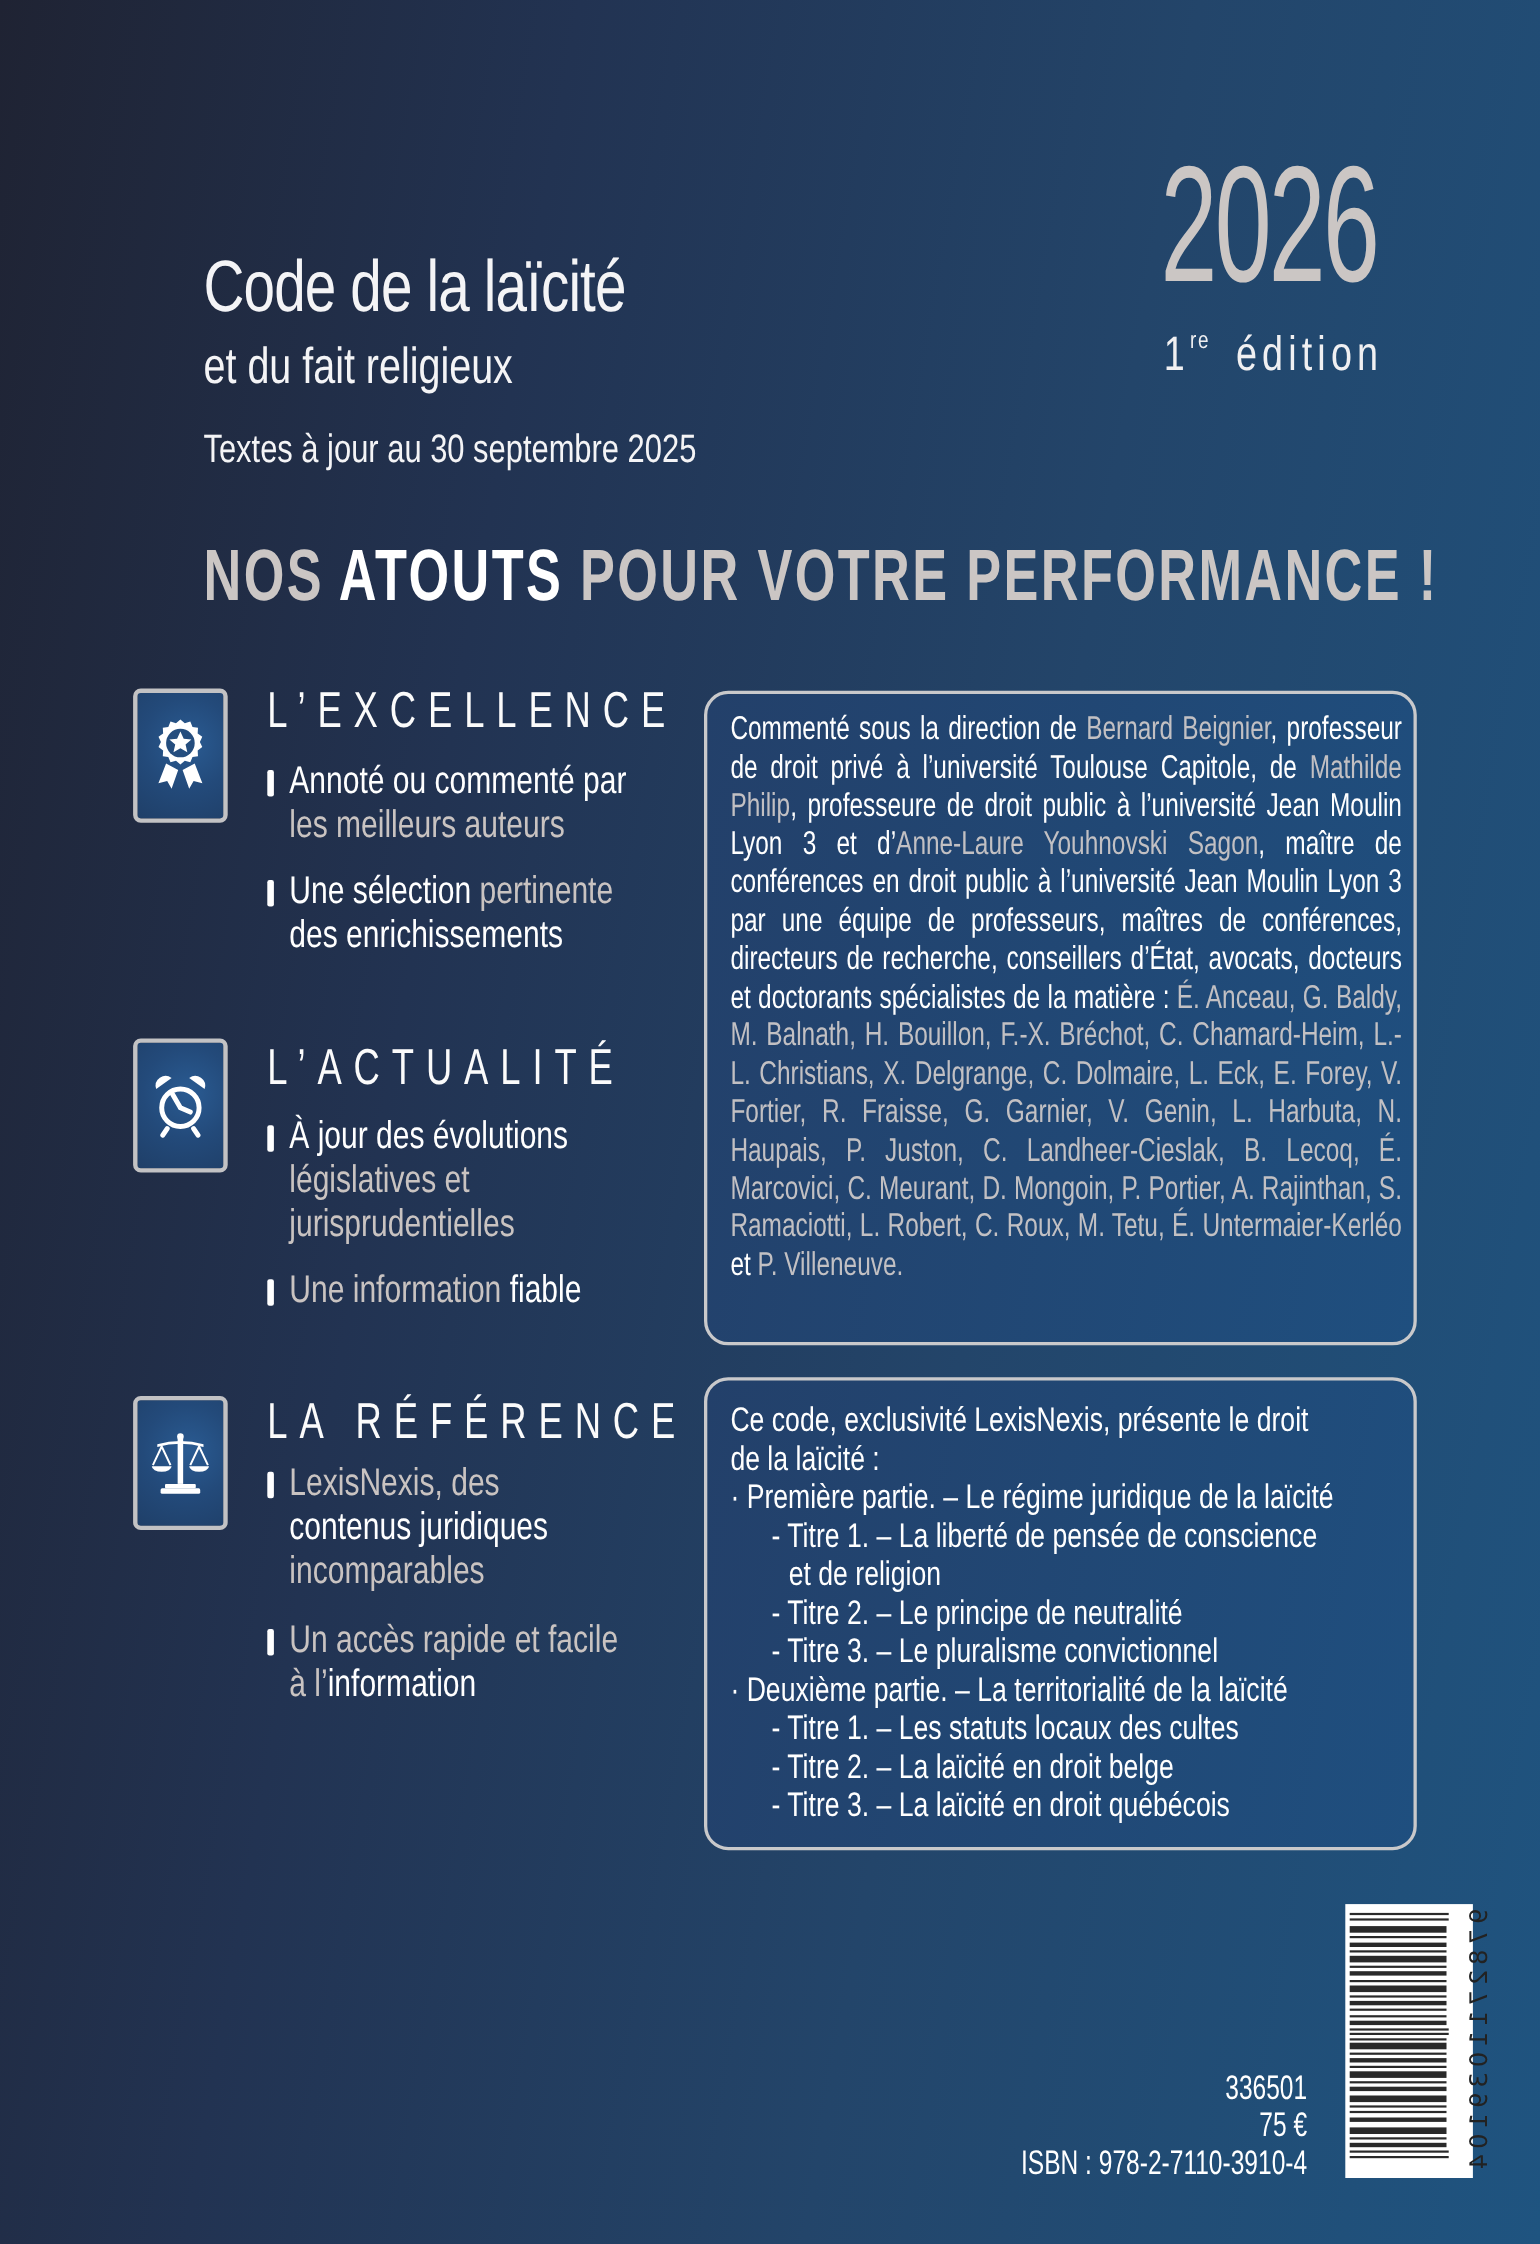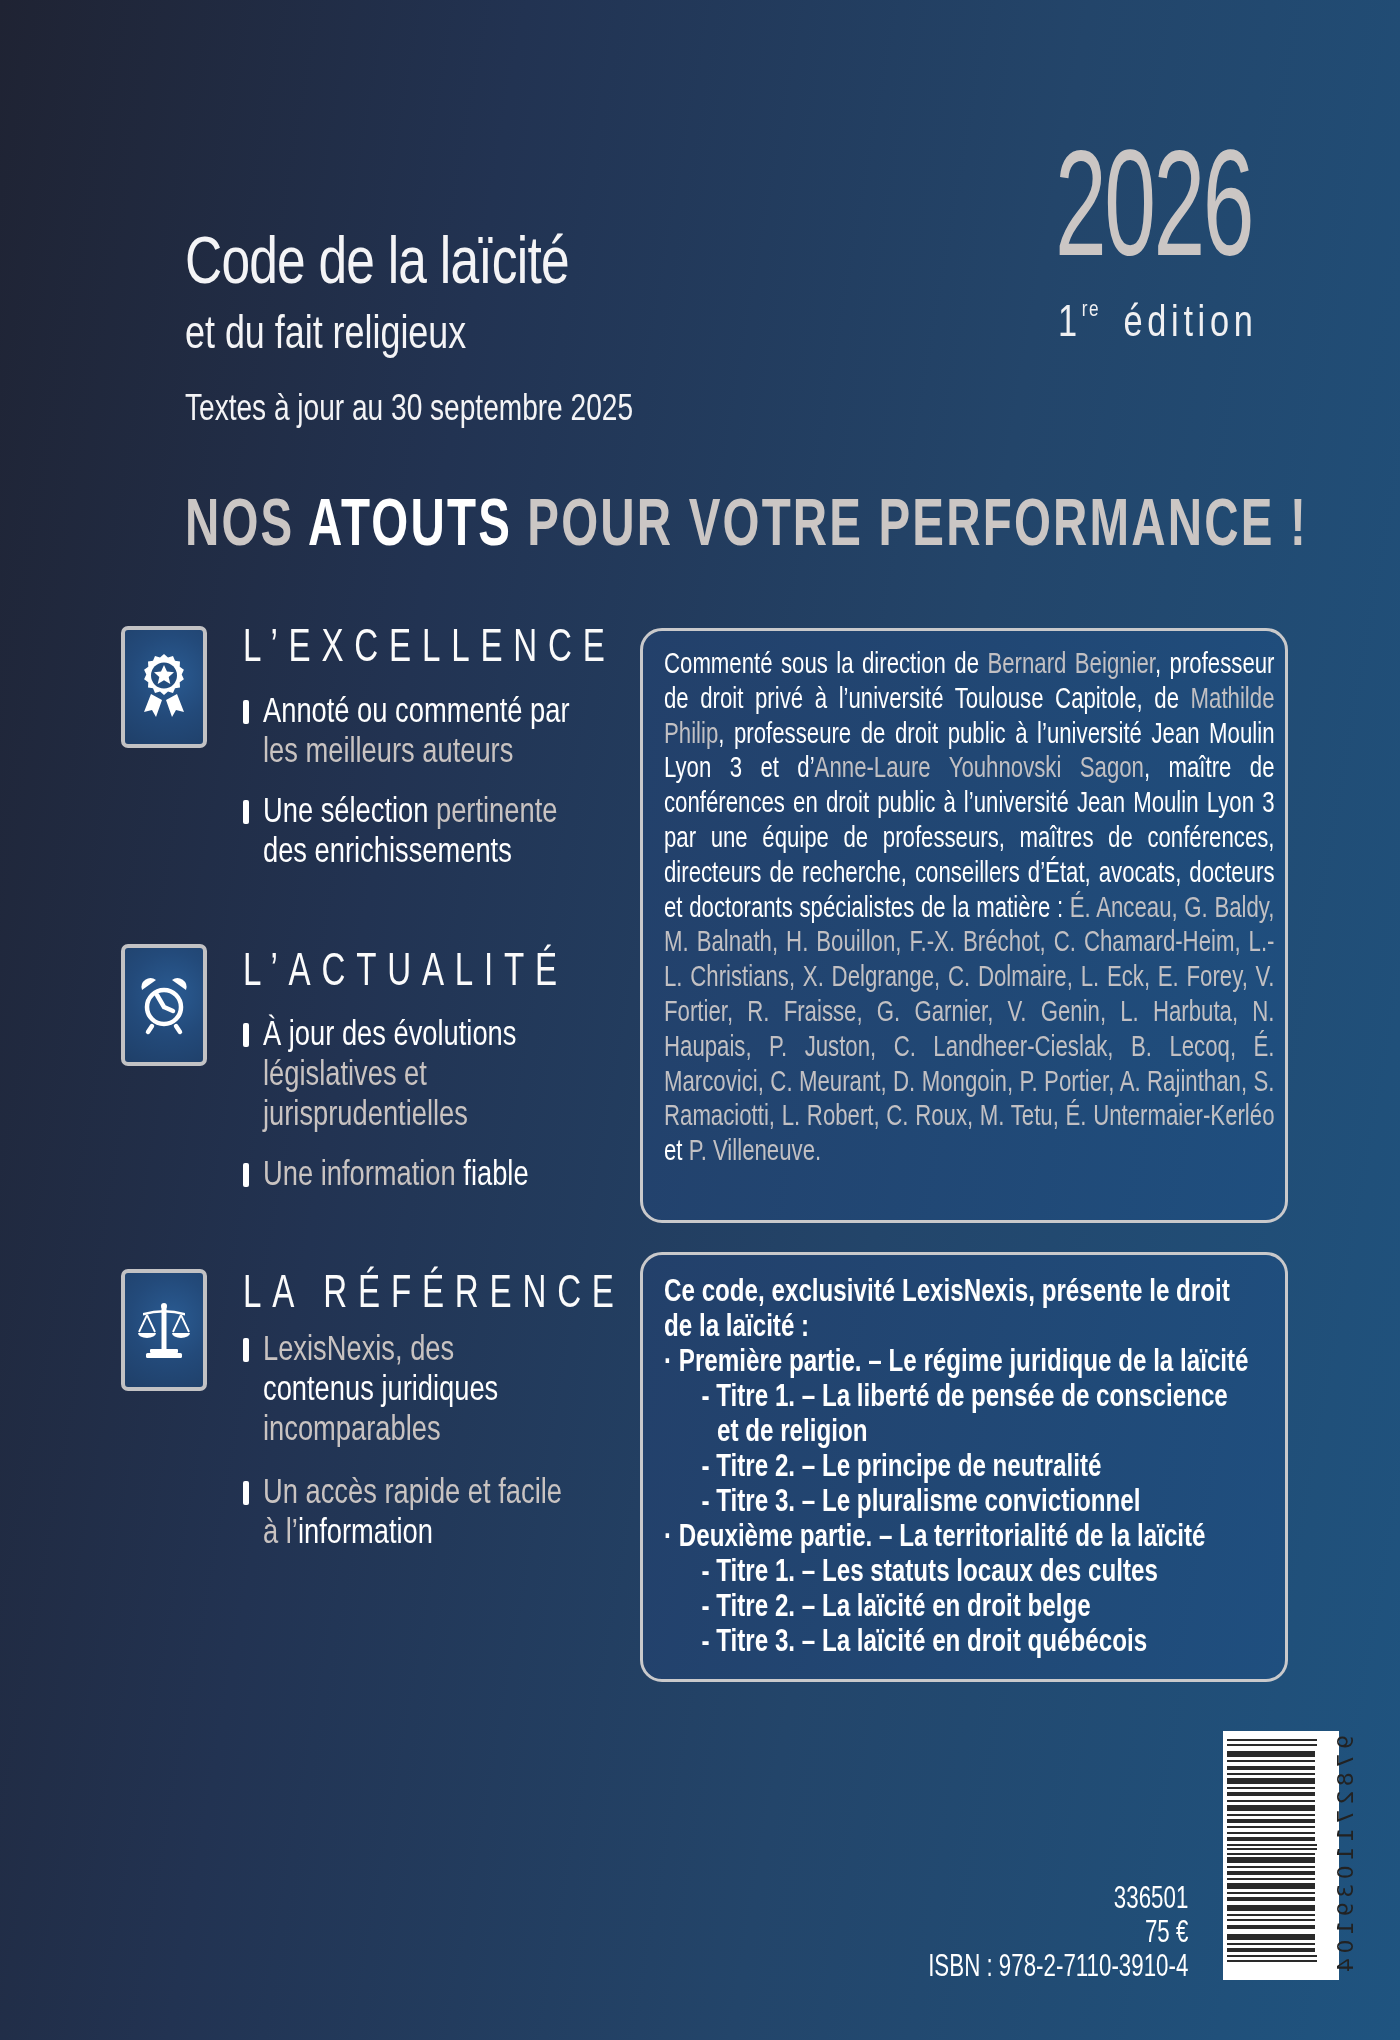--- a/index.html
+++ b/index.html
@@ -145,21 +145,21 @@
 <div class="bullet" style="top:1481px;"></div>
 <div class="abs feat" style="left:263px; top:1471px;">
   <div class="g">Un accès rapide et facile</div>
   <div><span class="g">à l’</span><span>information</span></div>
 </div>
 
 <div class="box" style="left:640px; top:628px; width:648px; height:595px;">
   <div class="box-text" style="left:21px; top:15px;"><span>Commenté sous la direction de </span><span class="g">Bernard Beignier</span><span>, professeur de droit privé à l’université Toulouse Capitole, de </span><span class="g">Mathilde Philip</span><span>, professeure de droit public à l’université Jean Moulin Lyon 3 et d’</span><span class="g">Anne-Laure Youhnovski Sagon</span><span>, maître de conférences en droit public à l’université Jean Moulin Lyon 3 par une équipe de professeurs, maîtres de conférences, directeurs de recherche, conseillers d’État, avocats, docteurs et doctorants spécialistes de la matière : </span><span class="g">É. Anceau, G. Baldy, M. Balnath, H. Bouillon, F.-X. Bréchot, C. Chamard-Heim, L.-L. Christians, X. Delgrange, C. Dolmaire, L. Eck, E. Forey, V. Fortier, R. Fraisse, G. Garnier, V. Genin, L. Harbuta, N. Haupais, P. Juston, C. Landheer-Cieslak, B. Lecoq, É. Marcovici, C. Meurant, D. Mongoin, P. Portier, A. Rajinthan, S. Ramaciotti, L. Robert, C. Roux, M. Tetu, É. Untermaier-Kerléo</span><span> et </span><span class="g">P. Villeneuve.</span></div>
 </div>
 
-<div class="box" style="left:640px; top:1252px; width:648px; height:430px;font-weight:bold;">
+<div class="box" style="left:640px; top:1252px; width:648px; height:430px;">
   <div class="toc" style="left:21px; top:18px;">
     <div>Ce code, exclusivité LexisNexis, présente le droit</div>
     <div>de la laïcité :</div>
     <div class="l1">· Première partie. – Le régime juridique de la laïcité</div>
     <div class="l2">- Titre 1. – La liberté de pensée de conscience</div>
     <div class="l3">et de religion</div>
     <div class="l2">- Titre 2. – Le principe de neutralité</div>
     <div class="l2">- Titre 3. – Le pluralisme convictionnel</div>
     <div class="l1">· Deuxième partie. – La territorialité de la laïcité</div>
     <div class="l2">- Titre 1. – Les statuts locaux des cultes</div>

